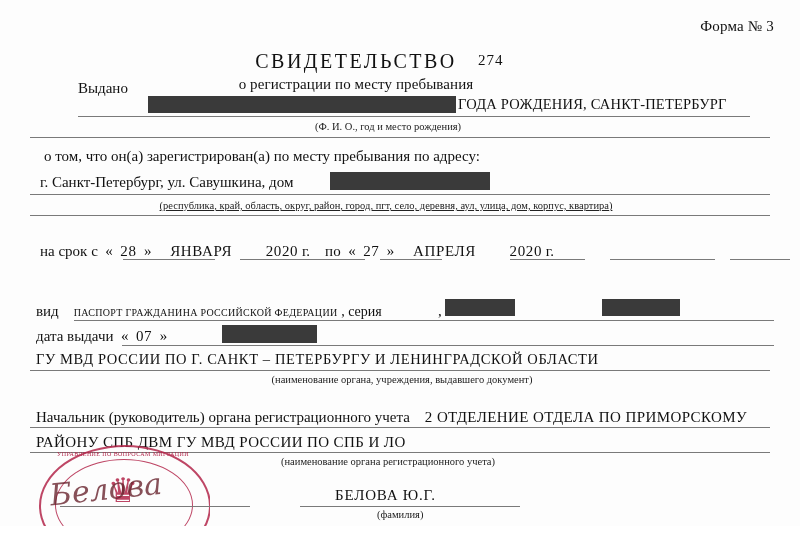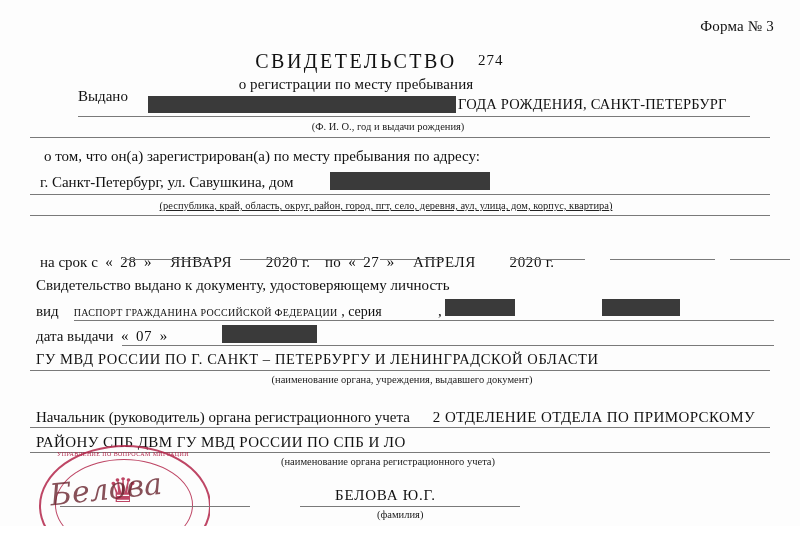--- a/index.html
+++ b/index.html
@@ -84,37 +84,37 @@
   }
   .caption span { display: inline-block; }
 
   .small-caption {
     position: absolute;
     font-size: 10.5px;
     color: #222;
   }
 
   
-  #l-vydano { top: 88px; left: 78px; }
+  #l-vydano { top: 80px; left: 78px; }
   #v-name-redact { top: 96px; left: 148px; width: 308px; height: 17px; }
   #v-birth { top: 96px; left: 458px; font-size: 14.5px; letter-spacing: 0.2px; }
   #rule-1 { top: 116px; left: 78px; width: 672px; }
   #cap-1 { top: 121px; }
   #cap-1 span { position: relative; left: -12px; }
   #rule-2 { top: 137px; left: 30px; width: 740px; }
 
   #l-otom { top: 148px; left: 44px; }
   #l-addr { top: 174px; left: 40px; }
   #addr-redact { top: 172px; left: 330px; width: 160px; height: 18px; }
   #rule-3 { top: 194px; left: 30px; width: 740px; }
   #cap-2 { top: 200px; }
   #cap-2 span { position: relative; left: -14px; text-decoration: underline; }
   #rule-4 { top: 215px; left: 30px; width: 740px; }
 
-  #l-srok { top: 254px; left: 40px; }
+  #l-srok { top: 243px; left: 40px; }
   #rule-d1 { top: 259px; left: 123px; width: 92px; }
   #rule-d2 { top: 259px; left: 240px; width: 125px; }
   #rule-d3 { top: 259px; left: 380px; width: 62px; }
   #rule-d4 { top: 259px; left: 510px; width: 75px; }
   #rule-d5 { top: 259px; left: 610px; width: 105px; }
   #rule-d6 { top: 259px; left: 730px; width: 60px; }
 
   #l-svid { top: 277px; left: 36px; }
   #l-vid { top: 303px; left: 36px; }
   #vid-redact1 { top: 299px; left: 445px; width: 70px; height: 17px; }
@@ -228,21 +228,21 @@
   <div class="title-block">
     <span class="title-main">СВИДЕТЕЛЬСТВО</span>
   </div>
   <div class="title-num">274</div>
   <div class="title-sub"><span>о регистрации по месту пребывания</span></div>
 
   <div class="row" id="l-vydano">Выдано</div>
   <div class="redact" id="v-name-redact"></div>
   <div class="row" id="v-birth">ГОДА РОЖДЕНИЯ, САНКТ-ПЕТЕРБУРГ</div>
   <div class="rule" id="rule-1"></div>
-  <div class="caption" id="cap-1"><span>(Ф. И. О., год и выдачи рождения)</span></div>
+  <div class="caption" id="cap-1"><span>(Ф. И. О., год и место рождения)</span></div>
   <div class="rule" id="rule-2"></div>
 
   <div class="row" id="l-otom">о том, что он(а) зарегистрирован(а) по месту пребывания по адресу:</div>
   <div class="row" id="l-addr">г. Санкт-Петербург, ул. Савушкина, дом</div>
   <div class="redact" id="addr-redact"></div>
   <div class="rule" id="rule-3"></div>
   <div class="caption" id="cap-2"><span>(республика, край, область, округ, район, город, пгт, село, деревня, аул, улица, дом, корпус, квартира)</span></div>
   <div class="rule" id="rule-4"></div>
 
   <div class="row" id="l-srok">
@@ -264,21 +264,20 @@
     <span class="bold-val">2020</span>
     <span>г.</span>
   </div>
   <div class="rule" id="rule-d1"></div>
   <div class="rule" id="rule-d2"></div>
   <div class="rule" id="rule-d3"></div>
   <div class="rule" id="rule-d4"></div>
   <div class="rule" id="rule-d5"></div>
   <div class="rule" id="rule-d6"></div>
 
-  <div class="row" id="l-svid">Свидетельство выдано к документу, удостоверяющему личность</div>
   <div class="row" id="l-vid">
     <span>вид</span>
     <span>&nbsp;&nbsp;</span>
     <span style="font-size:10px;letter-spacing:0.3px;">ПАСПОРТ ГРАЖДАНИНА РОССИЙСКОЙ ФЕДЕРАЦИИ</span>
     <span style="font-size:14px;">, серия</span>
     <span>&nbsp;&nbsp;&nbsp;&nbsp;&nbsp;&nbsp;&nbsp;&nbsp;&nbsp;&nbsp;&nbsp;&nbsp;&nbsp;</span>
     <span>,</span>
     <span>&nbsp;&nbsp;&nbsp;&nbsp;&nbsp;&nbsp;&nbsp;&nbsp;&nbsp;&nbsp;</span>
     <span>№</span>
   </div>
@@ -299,21 +298,21 @@
   <div class="redact" id="data-redact"></div>
   <div class="rule" id="rule-6"></div>
 
   <div class="row" id="l-gu">ГУ  МВД  РОССИИ  ПО  Г. САНКТ – ПЕТЕРБУРГУ  И  ЛЕНИНГРАДСКОЙ ОБЛАСТИ</div>
   <div class="rule" id="rule-7"></div>
   <div class="caption" id="cap-3"><span>(наименование органа, учреждения, выдавшего документ)</span></div>
 
   <div class="row" id="l-nach">
     <span>Начальник (руководитель) органа регистрационного учета</span>
     <span>&nbsp;&nbsp;</span>
-    <span style="letter-spacing:0.4px;margin-left:8px;">2 ОТДЕЛЕНИЕ ОТДЕЛА  ПО ПРИМОРСКОМУ</span>
+    <span style="letter-spacing:0.4px;">2 ОТДЕЛЕНИЕ ОТДЕЛА  ПО ПРИМОРСКОМУ</span>
   </div>
   <div class="rule" id="rule-8"></div>
   <div class="row" id="l-nach-2">РАЙОНУ СПБ ДВМ  ГУ  МВД  РОССИИ  ПО СПБ  И  ЛО</div>
   <div class="rule" id="rule-9"></div>
   <div class="caption" id="cap-4"><span>(наименование органа регистрационного учета)</span></div>
 
   <div class="stamp">
     <div class="stamp-ellipse"></div>
     <div class="stamp-ellipse inner"></div>
     <div class="stamp-text-top">УПРАВЛЕНИЕ ПО ВОПРОСАМ МИГРАЦИИ</div>

